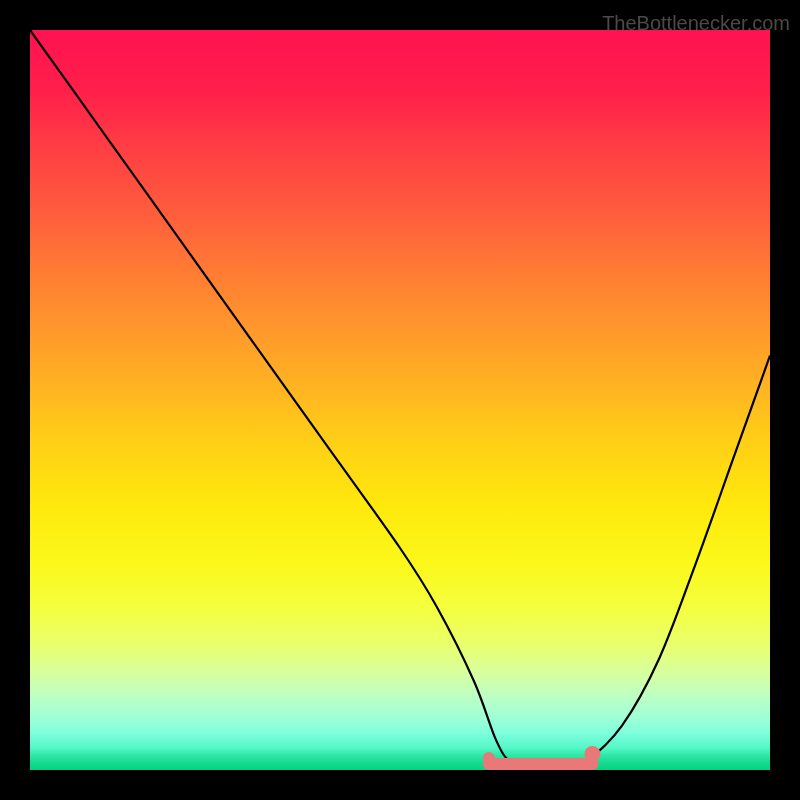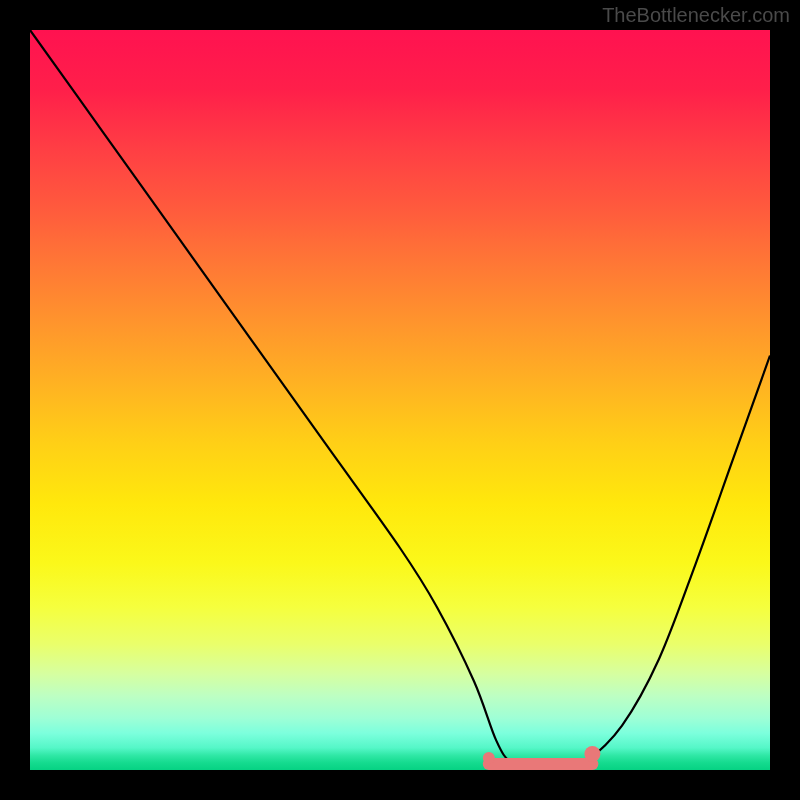--- a/index.html
+++ b/index.html
@@ -6,21 +6,21 @@
   body {
     width: 800px;
     height: 800px;
     background: #000;
     position: relative;
     overflow: hidden;
     font-family: Arial, sans-serif;
   }
   .watermark {
     position: absolute;
-    top: 4px;
+    top: 12px;
     right: 10px;
     color: #4a4a4a;
     font-size: 20px;
     font-weight: 500;
     z-index: 10;
   }
   .plot-area {
     position: absolute;
     left: 30px;
     top: 30px;

